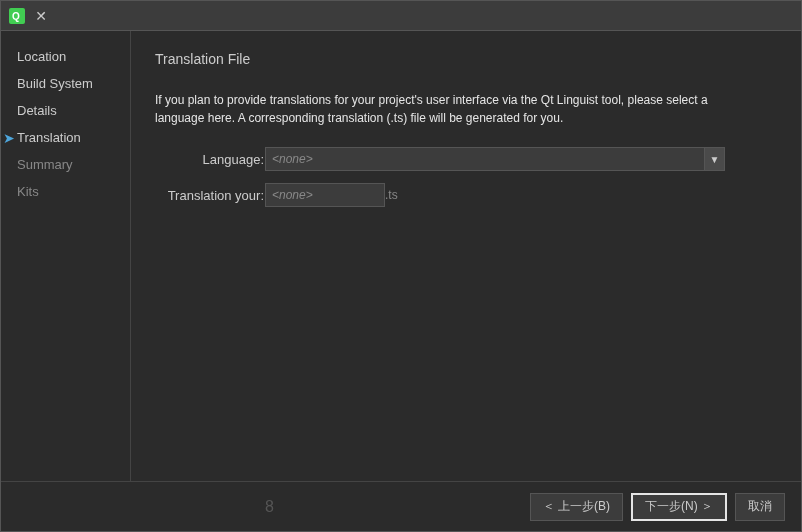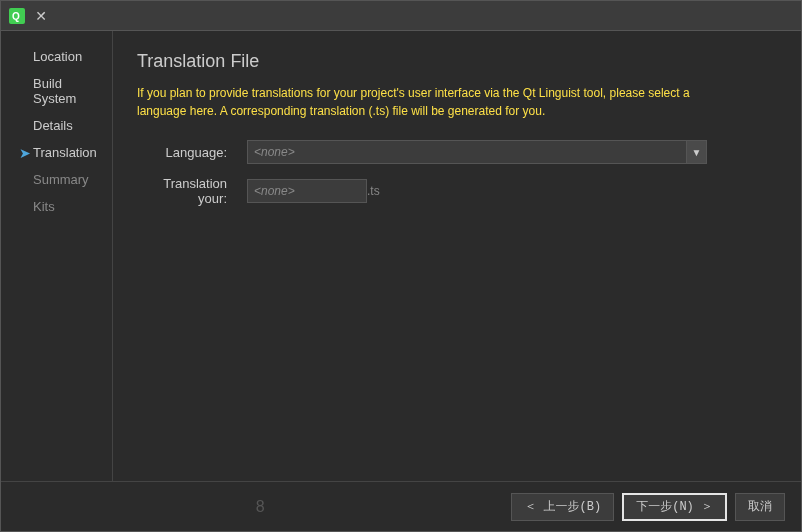--- a/index.html
+++ b/index.html
@@ -61,23 +61,23 @@
       font-size: 14px;
     }
 
     .content {
       display: flex;
       flex: 1;
       overflow: hidden;
     }
 
     .sidebar {
-      width: 112px;
-      background: #2b2b2b;
-      padding: 12px 16px;
+      width: 130px;
+      background: #2b2b2b;
+      padding: 12px 0;
       flex-shrink: 0;
       border-right: 1px solid #444;
     }
 
     .sidebar-item {
       padding: 6px 16px;
       font-size: 13px;
       cursor: pointer;
       color: #888;
       position: relative;
@@ -101,46 +101,46 @@
     }
 
     .main {
       flex: 1;
       padding: 20px 24px;
       background: #2b2b2b;
       overflow-y: auto;
     }
 
     .page-title {
-      font-size: 18px;
-      color: #cccccc;
-      margin-bottom: 12px;
+      font-size: 14px;
+      color: #cccccc;
+      margin-bottom: 24px;
       font-weight: normal;
     }
 
     .description {
       font-size: 12px;
-      color: #fde047;
+      color: #e5e5e5;
       line-height: 1.5;
       margin-bottom: 20px;
       max-width: 580px;
     }
 
     .form-row {
       display: flex;
       align-items: center;
       margin-bottom: 12px;
     }
 
     .form-label {
       width: 110px;
       font-size: 13px;
       color: #cccccc;
       text-align: right;
-      padding-right: 20px;
+      padding-right: 1px;
       flex-shrink: 0;
     }
 
     .form-control {
       flex: 1;
       max-width: 460px;
       position: relative;
     }
 
     .select-wrapper {
@@ -222,21 +222,20 @@
     .btn {
       height: 28px;
       padding: 0 12px;
       background: #3c3c3c;
       border: 1px solid #555;
       color: #cccccc;
       font-size: 12px;
       cursor: pointer;
       display: flex;
       align-items: center;
-      font-family: Liberation Mono, monospace;
     }
 
     .btn-next {
       border: 2px solid #e5e5e5;
       background: #3c3c3c;
     }
   </style>
 </head>
 <body>
 

